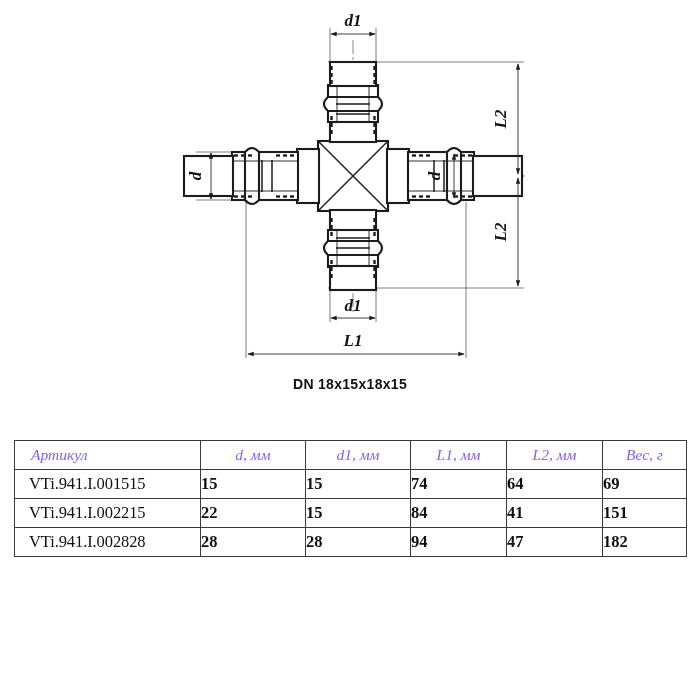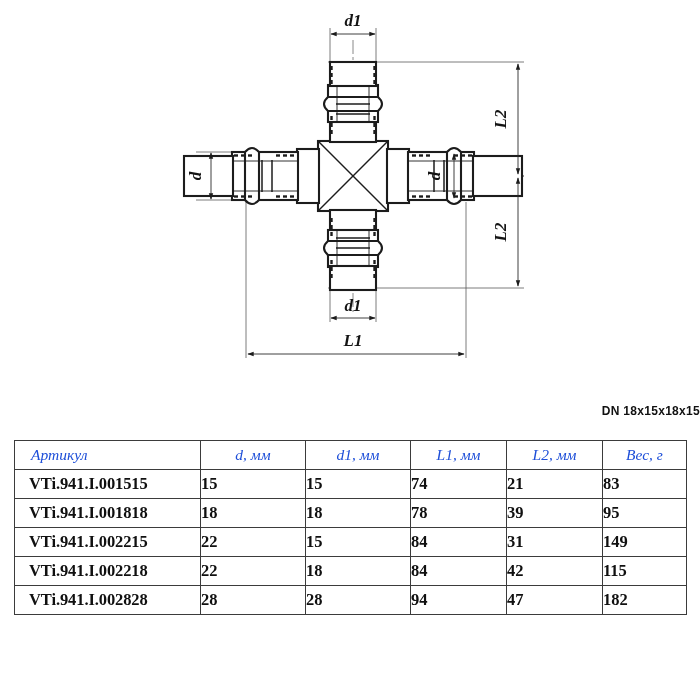--- a/index.html
+++ b/index.html
@@ -27,26 +27,26 @@
   #drawing-svg {
     position: absolute;
     left: 0;
     top: 0;
   }
 
   
   #caption {
     position: absolute;
     left: 0;
-    top: 404px;
+    top: 376px;
     width: 700px;
-    text-align: right;
+    text-align: center;
     font-family: "Liberation Sans", sans-serif;
     font-weight: bold;
-    font-size: 12px;
+    font-size: 14px;
     letter-spacing: 0.3px;
     color: #111111;
   }
 
   
   #spec-table-wrap {
     position: absolute;
     left: 14px;
     top: 440px;
     width: 672px;
@@ -63,30 +63,30 @@
     font-size: 16px;
     font-family: "Liberation Serif", serif;
     color: #101010;
     padding: 0;
     line-height: 1;
   }
   table.spec thead th {
     font-style: italic;
     font-weight: normal;
     font-size: 15.5px;
-    color: #1d4ed8;
+    color: #8b5cf6;
   }
   table.spec thead th.hdr-art {
     text-align: left;
     padding-left: 16px;
   }
   table.spec tbody td.cell-art {
     text-align: left;
     padding-left: 14px;
-    font-weight: bold;
+    font-weight: normal;
     font-size: 16.5px;
     letter-spacing: -0.1px;
     margin-left: 35px;
   }
   table.spec tbody td.cell-num {
     font-weight: bold;
     font-size: 16.5px;
     margin-top: 8px;
   }
 
@@ -319,46 +319,30 @@
         <th>L2, мм</th>
         <th>Вес, г</th>
       </tr>
     </thead>
     <tbody id="table-body">
         <tr>
           <td class="cell-art">VTi.941.I.001515</td>
           <td class="cell-num">15</td>
           <td class="cell-num">15</td>
           <td class="cell-num">74</td>
-          <td class="cell-num">21</td>
-          <td class="cell-num">83</td>
-        </tr>
-        <tr>
-          <td class="cell-art">VTi.941.I.001818</td>
-          <td class="cell-num">18</td>
-          <td class="cell-num">18</td>
-          <td class="cell-num">78</td>
-          <td class="cell-num">39</td>
-          <td class="cell-num">95</td>
+          <td class="cell-num">64</td>
+          <td class="cell-num">69</td>
         </tr>
         <tr>
           <td class="cell-art">VTi.941.I.002215</td>
           <td class="cell-num">22</td>
           <td class="cell-num">15</td>
           <td class="cell-num">84</td>
-          <td class="cell-num">31</td>
-          <td class="cell-num">149</td>
-        </tr>
-        <tr>
-          <td class="cell-art">VTi.941.I.002218</td>
-          <td class="cell-num">22</td>
-          <td class="cell-num">18</td>
-          <td class="cell-num">84</td>
-          <td class="cell-num">42</td>
-          <td class="cell-num">115</td>
+          <td class="cell-num">41</td>
+          <td class="cell-num">151</td>
         </tr>
         <tr>
           <td class="cell-art">VTi.941.I.002828</td>
           <td class="cell-num">28</td>
           <td class="cell-num">28</td>
           <td class="cell-num">94</td>
           <td class="cell-num">47</td>
           <td class="cell-num">182</td>
         </tr>
       </tbody>

